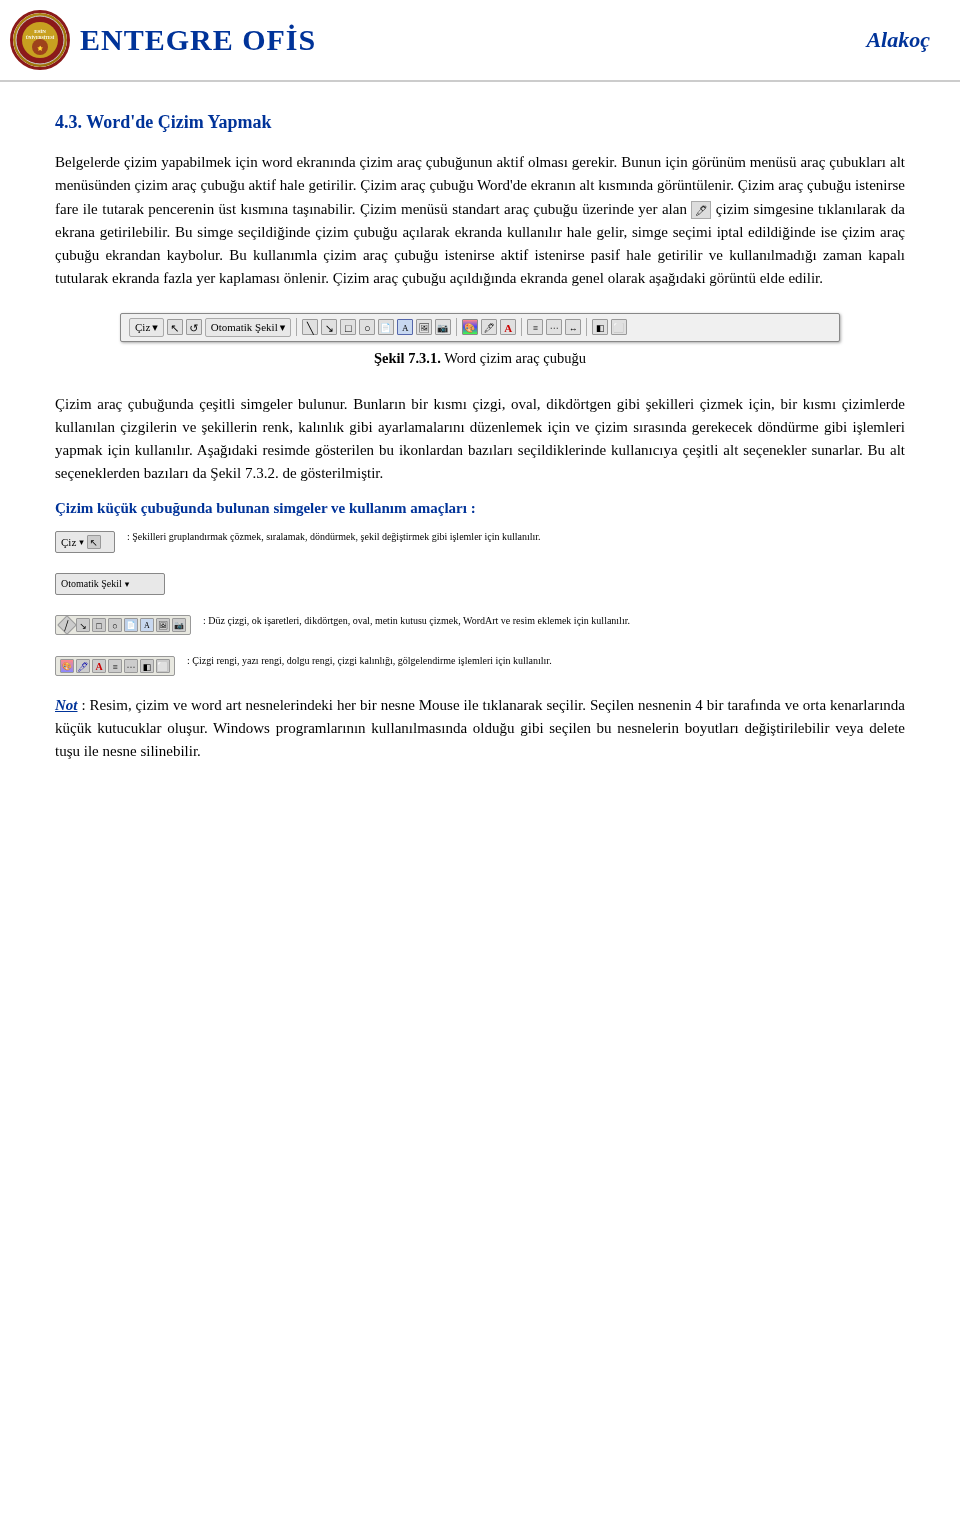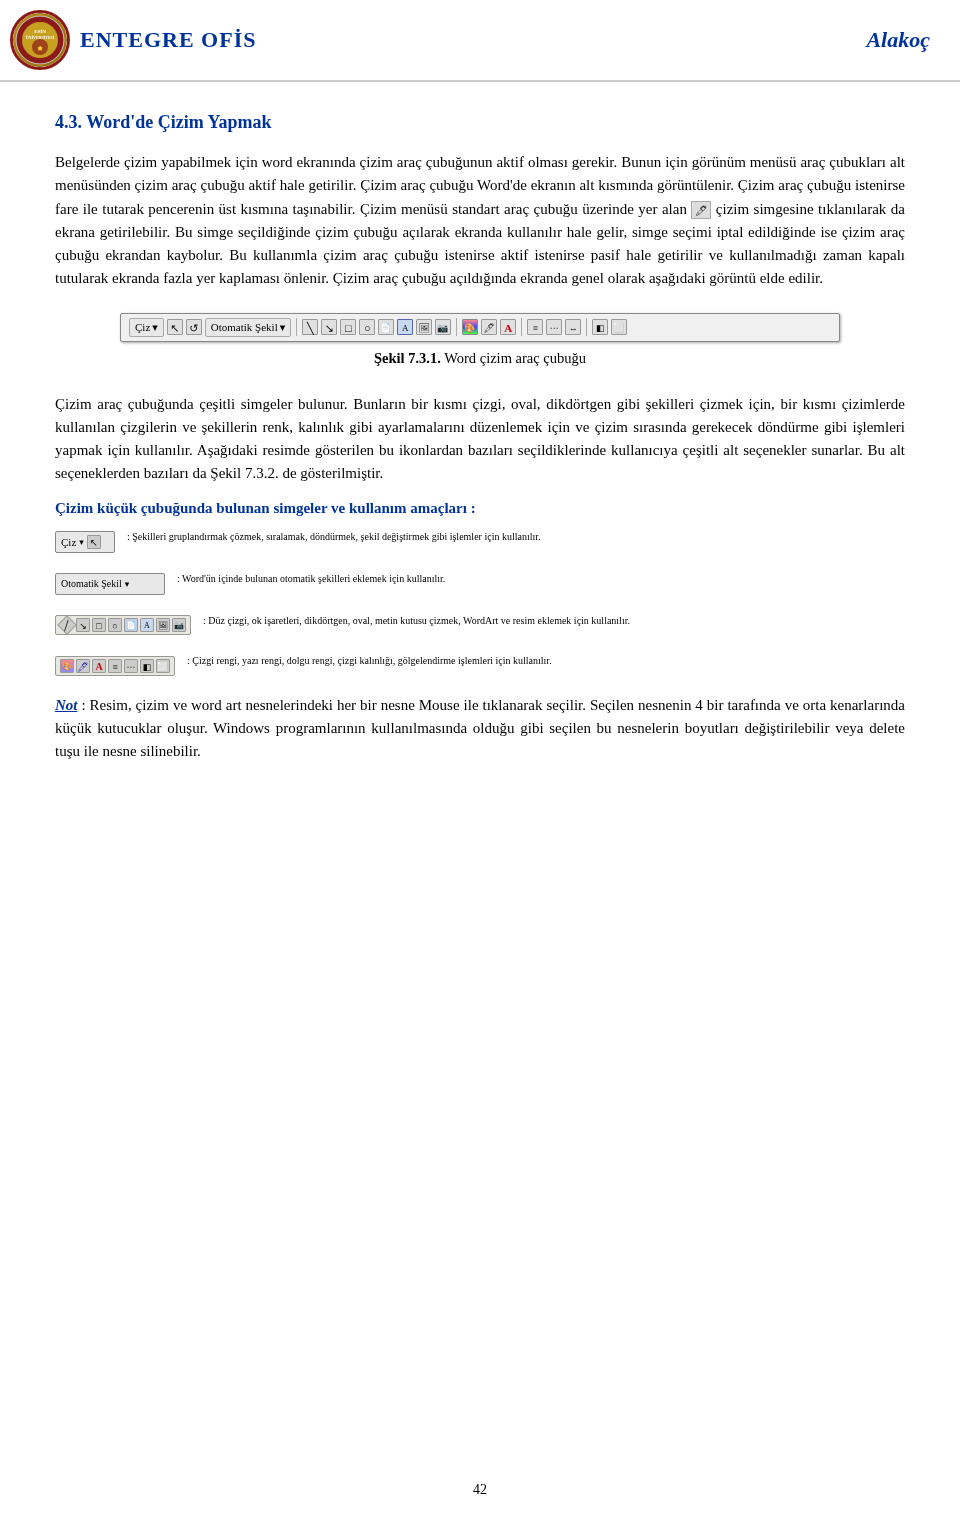--- a/index.html
+++ b/index.html
@@ -51,21 +51,21 @@
       background: radial-gradient(circle at 40% 40%, #c8a020, #8B6000);
       display: flex;
       align-items: center;
       justify-content: center;
       font-size: 8px;
       color: #fff;
       font-weight: bold;
       text-align: center;
     }
     .header-title {
-      font-size: 22px;
+      font-size: 30px;
       font-weight: bold;
       color: #003399;
       letter-spacing: 1px;
     }
     .header-right {
       font-size: 22px;
       font-weight: bold;
       color: #003399;
       font-style: italic;
     }
@@ -304,21 +304,20 @@
       <div class="item-text">: Şekilleri gruplandırmak çözmek, sıralamak, döndürmek, şekil değiştirmek gibi işlemler için kullanılır.</div>
     </div>
 
     <div class="item-row">
       <div class="item-icon-box">
         <div class="small-toolbar" style="min-width:110px;">
           <span style="font-size:10px;">Otomatik Şekil</span>
           <span style="font-size:9px;">▾</span>
         </div>
       </div>
-      <div class="item-text">: Word'ün içinde bulunan otomatik şekilleri eklemek için kullanılır.</div>
     </div>
 
     <div class="item-row">
       <div class="item-icon-box">
         <div style="display:inline-flex;align-items:center;gap:2px;background:#e8e8e0;border:1px solid #999;padding:2px 4px;border-radius:2px;">
           <span class="small-icon" style="font-size:9px;transform:rotate(45deg);">╲</span>
           <span class="small-icon" style="font-size:9px;">↘</span>
           <span class="small-icon" style="font-size:9px;">□</span>
           <span class="small-icon" style="font-size:9px;">○</span>
           <span class="small-icon" style="font-size:8px;background:#c0d0e8;">📄</span>
@@ -346,17 +345,14 @@
     </div>
 
     <div class="body-text" style="margin-top:10px;">
       <p>
         <span class="not-label">Not</span><span> :</span><span> Resim, çizim ve word art nesnelerindeki her bir nesne Mouse ile tıklanarak seçilir. Seçilen nesnenin 4 bir tarafında ve orta kenarlarında küçük kutucuklar oluşur. Windows programlarının kullanılmasında olduğu gibi seçilen bu nesnelerin boyutları değiştirilebilir veya delete tuşu ile nesne silinebilir.</span>
       </p>
     </div>
 
   </div>
 
-  <div class="footer">
-    <span>42</span>
-  </div>
 
 </div>
 
 </body></html>

